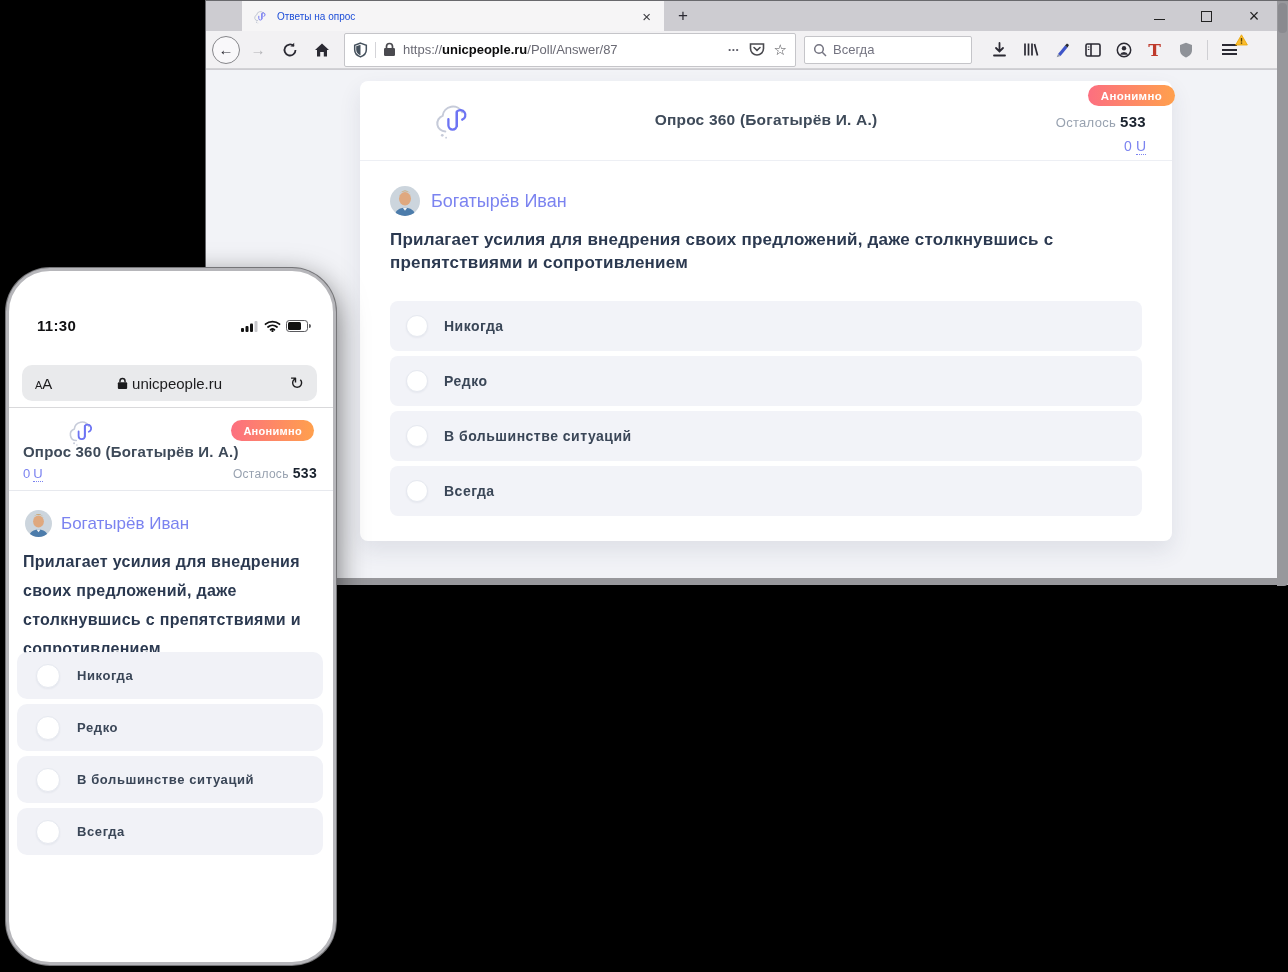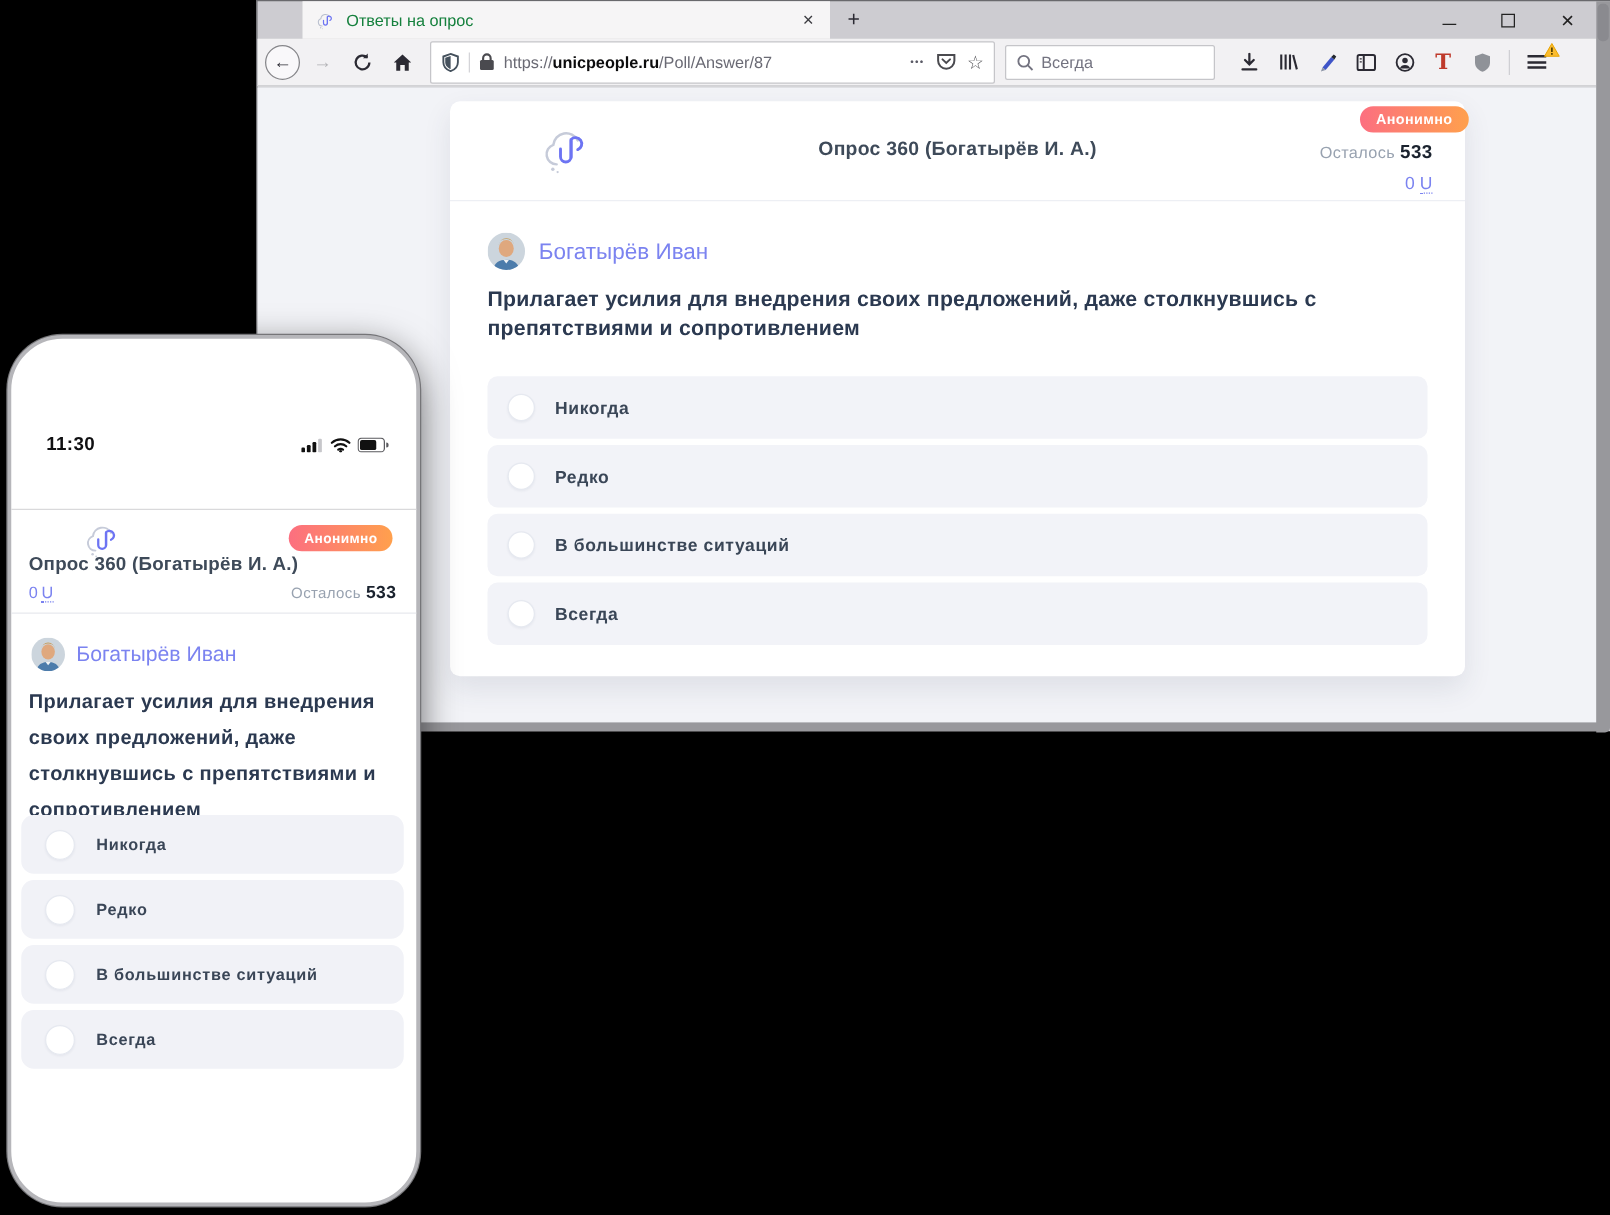--- a/index.html
+++ b/index.html
@@ -9,21 +9,21 @@
   
   .bwindow { position:absolute; left:205px; top:0; width:1083px; height:585px;
              background:#cdccd1; border:1px solid #69696d; border-right:none; border-bottom:none; }
   .edge-right { position:absolute; right:0; top:0; width:11px; height:585px; background:#98989c; border-bottom-right-radius:4px; }
   .edge-bottom { position:absolute; left:0; bottom:0; width:1077px; height:7px; background:#98989c; }
   .scroll-thumb { position:absolute; right:1px; top:2px; width:9px; height:30px; background:#8a8a8f; border-radius:4px; }
 
   
   .tabstrip { position:absolute; left:0; top:0; width:1071px; height:30px; display:flex; align-items:stretch; }
   .tab { margin-left:36px; width:422px; background:#f6f5f6; display:flex; align-items:center; padding:0 10px; gap:8px; }
-  .tab-title { font-size:13px; color:#15803d; flex:1; white-space:nowrap; overflow:hidden; }
+  .tab-title { font-size:10px; color:#1d4ed8; flex:1; white-space:nowrap; overflow:hidden; }
   .tab-close { font-size:15px; color:#3b3b40; cursor:default; padding:0 3px; }
   .newtab { font-size:17px; color:#2b2a33; display:flex; align-items:center; padding:0 14px; }
   .wctrls { position:absolute; right:16px; top:0; height:30px; display:flex; align-items:center; gap:34px; }
   .wc { width:14px; height:14px; display:flex; align-items:center; justify-content:center; color:#222; font-size:14px; }
   .wc-min { border-bottom:1.5px solid #222; height:8px; width:11px; }
   .wc-max { border:1.5px solid #222; width:11px; height:11px; }
 
   
   .toolbar { position:absolute; left:0; top:30px; width:1071px; height:38px; background:#f2f1f3;
              border-bottom:1px solid #d2d2d5; display:flex; align-items:center; padding:0 6px; gap:4px; }
@@ -73,21 +73,21 @@
   .options { margin-top:27px; }
   .option { height:50px; margin-bottom:5px; background:#f2f3f8; border-radius:8px;
             display:flex; align-items:center; padding-left:16px; }
   .radio { width:22px; height:22px; border-radius:50%; background:#fff; border:1px solid #e6e9f0;
            box-shadow:0 1px 2px rgba(40,50,80,.06); flex:none; }
   .option-label { margin-left:16px; font-size:14px; font-weight:600; color:#3a4657; letter-spacing:.5px; }
 
   
   .phone { position:absolute; left:6px; top:268px; width:330px; height:697px; background:#fff;
            border:3px solid #b6b6ba; border-radius:44px; box-shadow:0 0 0 1px #757578, 0 10px 30px rgba(0,0,0,.6); }
-  .p-status { position:absolute; left:28px; right:22px; top:76px; display:flex; align-items:center; }
+  .p-status { position:absolute; left:28px; right:22px; top:46px; display:flex; align-items:center; }
   .p-time { font-size:15px; font-weight:700; color:#101012; letter-spacing:.3px; }
   .p-sticons { margin-left:auto; display:flex; align-items:center; gap:5px; }
   .p-urlbar { position:absolute; left:13px; right:16px; top:94px; height:36px; background:#e9eaec;
               border-radius:10px; display:flex; align-items:center; padding:0 13px; }
   .p-aa { font-size:15px; color:#1c1c1e; }
   .p-aa .small { font-size:11px; }
   .p-domain { position:absolute; left:0; right:0; text-align:center; font-size:15px; color:#1c1c1e; }
   .p-reload { margin-left:auto; font-size:17px; color:#1c1c1e; z-index:1; }
   .p-divider { position:absolute; left:0; right:0; top:136px; height:1px; background:#d9d9db; }
   .p-logo { position:absolute; left:56px; top:144px; }
@@ -328,20 +328,31 @@
       <span>
         <svg width="25" height="12" viewBox="0 0 25 12">
             <rect x="0.5" y="0.5" width="21" height="11" rx="2.8" fill="none" stroke="#5a5a5e"></rect>
             <rect x="2" y="2" width="13" height="8" rx="1.5" fill="#111"></rect>
             <path d="M23 4v4a2 2 0 0 0 0-4z" fill="#5a5a5e"></path>
           </svg>
       </span>
     </span>
   </div>
 
+  <div class="p-urlbar">
+    <span class="p-aa"><span class="small">A</span><span>A</span></span>
+    <span class="p-domain">
+      <svg width="11" height="13" viewBox="0 0 13 15" style="display:inline-block;vertical-align:-1px;">
+          <rect x="1" y="6" width="11" height="8" rx="1.2" fill="#1c1c1e"></rect>
+          <path d="M3.5 6V4.5a3 3 0 0 1 6 0V6" fill="none" stroke="#1c1c1e" stroke-width="1.7"></path>
+        </svg>
+      <span>unicpeople.ru</span>
+    </span>
+    <span class="p-reload">↻</span>
+  </div>
 
   <div class="p-divider"></div>
 
   <span class="p-logo">
     <svg width="34" height="34" viewBox="0 0 60 60">
       <path d="M20 45a10.5 10.5 0 0 1-3.5-20.4A13.5 13.5 0 0 1 42 20" fill="none" stroke="#c6cbd9" stroke-width="2.8" stroke-linecap="round"></path>
       <path d="M24 29v8a5.5 5.5 0 0 0 11 0V20" fill="none" stroke="#6d74f3" stroke-width="3.2" stroke-linecap="round"></path>
       <path d="M35 38V19a6.5 6.5 0 1 1 7 10.6" fill="none" stroke="#6d74f3" stroke-width="3.2" stroke-linecap="round"></path>
       <circle cx="16" cy="50" r="1.8" fill="#c6cbd9"></circle>
         <circle cx="21" cy="53" r="1.2" fill="#c6cbd9"></circle>

